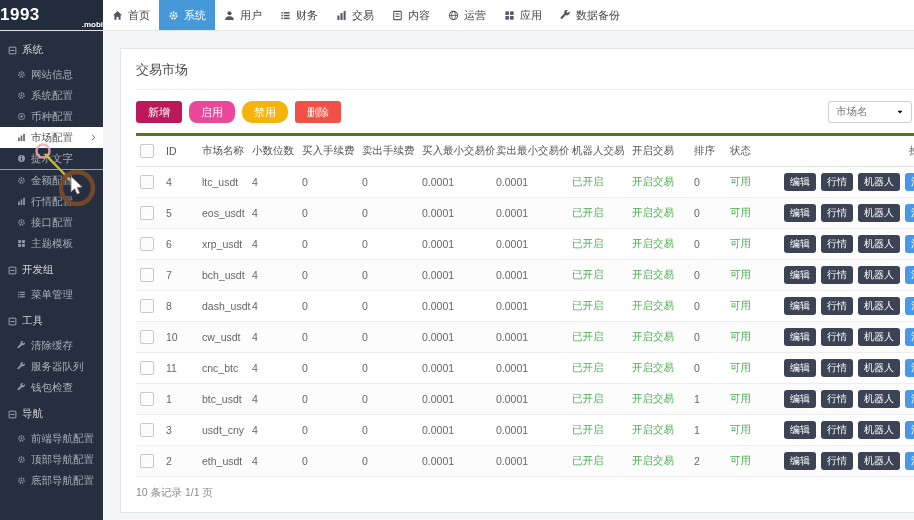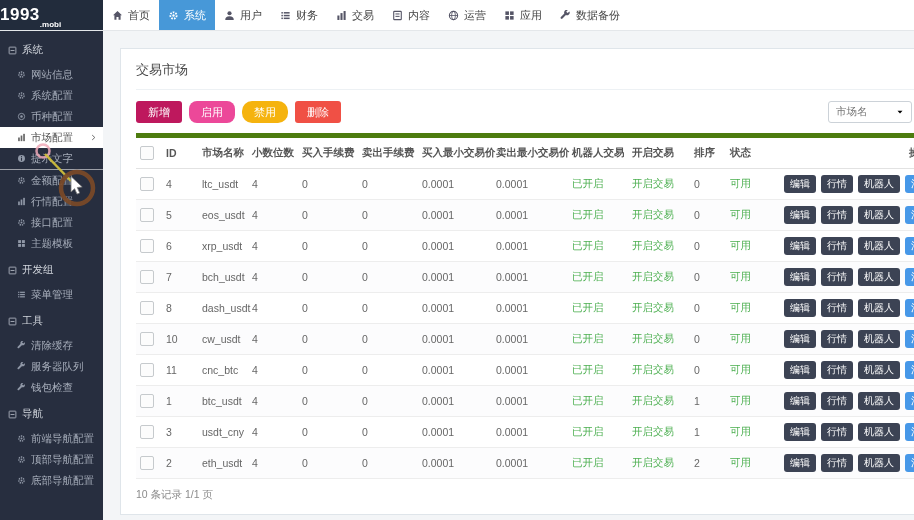--- a/index.html
+++ b/index.html
@@ -6,21 +6,21 @@
   body{
     width:914px;height:520px;position:relative;overflow:hidden;
     background:#f3f5f7;font-family:"Liberation Sans","DejaVu Sans",sans-serif;
     -webkit-font-smoothing:antialiased;
   }
   .ic{width:11px;height:11px;flex:0 0 auto;fill:currentColor;display:block;}
 
   
   .topbar{position:absolute;top:0;left:0;width:914px;height:30px;background:#fff;
     border-bottom:1px solid #e4e7ea;display:flex;align-items:stretch;z-index:5;}
-  .logo{width:103px;background:#222c3c;color:#fff;display:flex;align-items:center;justify-content:flex-start;}
+  .logo{width:103px;background:#222c3c;color:#fff;display:flex;align-items:center;justify-content:space-between;}
   .logo-main{font-size:17px;font-weight:bold;letter-spacing:.5px;}
   .logo-suffix{font-size:8px;font-weight:bold;margin-top:18px;}
   .nav-items{display:flex;}
   .nav-item{display:flex;align-items:center;gap:5px;padding:0 9px;font-size:11px;color:#444;cursor:pointer;}
   .nav-item .ic{color:#556;}
   .nav-item.active{background:#4798d8;color:#fff;}
   .nav-item.active .ic{color:#fff;}
 
   
   .sidebar{position:absolute;left:0;top:30px;width:103px;height:490px;background:#272e3f;z-index:4;
@@ -48,22 +48,22 @@
   .btn-enable{background:#ec4899;border-radius:8px;}
   .btn-disable{background:#f5b30e;border-radius:10px;}
   .btn-delete{background:#f05045;}
   .filter-select{position:absolute;left:692px;top:0;width:84px;height:22px;border:1px solid #ccd2d8;
     border-radius:3px;background:#fff;display:flex;align-items:center;justify-content:space-between;
     padding:0 7px;font-size:10.5px;color:#777;box-sizing:border-box;cursor:pointer;}
   .filter-select .caret{width:8px;height:8px;color:#555;}
 
   
   table{margin-top:10px;width:820px;border-collapse:collapse;table-layout:fixed;}
-  th{font-size:10.5px;color:#555;font-weight:bold;text-align:left;padding:8px 4px;
-    border-top:5px solid #4d7c0f;border-bottom:1px solid #e2e2e2;white-space:nowrap;}
+  th{font-size:10.5px;color:#555;font-weight:normal;text-align:left;padding:8px 4px;
+    border-top:3px solid #4d7c0f;border-bottom:1px solid #e2e2e2;white-space:nowrap;}
   th:last-child{text-align:right;padding-right:26px;}
   td{font-size:10.5px;color:#666;padding:6px 4px;border-bottom:1px solid #ededed;white-space:nowrap;overflow:visible;}
   tbody tr:nth-child(even) td{background:#fcfcfd;}
   .green{color:#4caf50;}
   .cb{display:inline-block;width:12px;height:12px;border:1px solid #c6cacd;border-radius:2px;
     background:#fcfcfc;cursor:pointer;vertical-align:middle;}
   .ops{display:flex;gap:5px;align-items:center;}
   td.ops-cell{padding-left:18px;}
   .abtn{border:none;border-radius:3px;color:#fff;font-size:10px;padding:3px 6px;
     font-family:inherit;white-space:nowrap;cursor:pointer;line-height:12px;}

